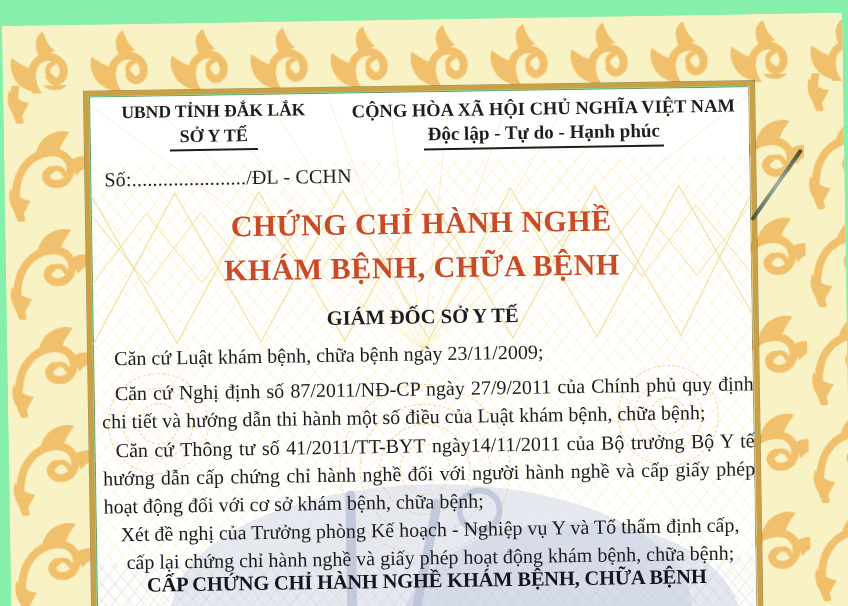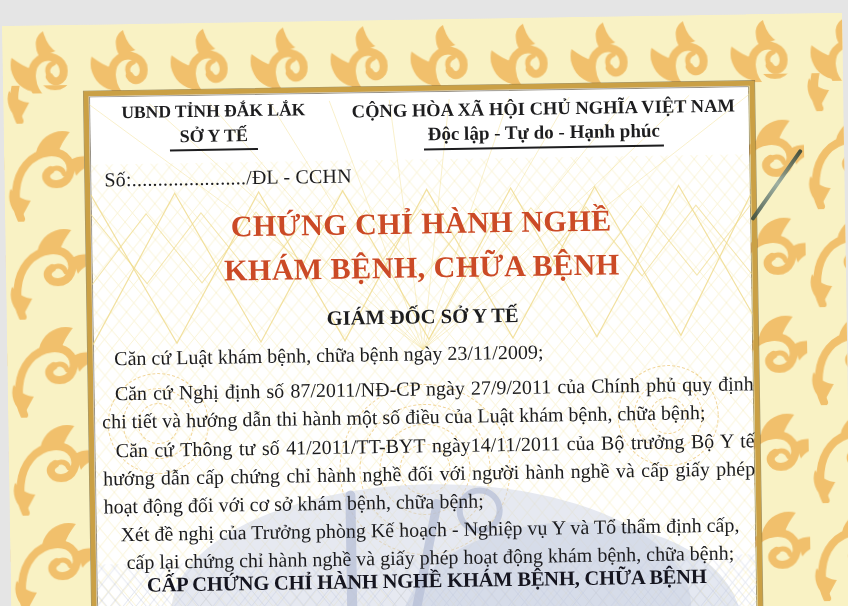--- a/index.html
+++ b/index.html
@@ -1,18 +1,18 @@
 <!DOCTYPE html>
 <html><head>
 <meta charset="utf-8">
 <style>
   html,body{margin:0;padding:0;}
   #scan{
     position:relative; width:848px; height:606px;
-    background:#e5e5e5; overflow:hidden;
+    background:#86efac; overflow:hidden;
     font-family:"Liberation Serif","DejaVu Serif",serif;
   }
   #certificate{
     position:absolute; left:2px; top:26px; width:852px; height:660px;
     transform:rotate(-0.9deg); transform-origin:0 0;
   }
   #border-art{position:absolute; left:0; top:0;}
   .txt{position:absolute; color:#1d1d1f;}
   
   #header-row{left:86px; top:78px; width:660px; display:flex;}

